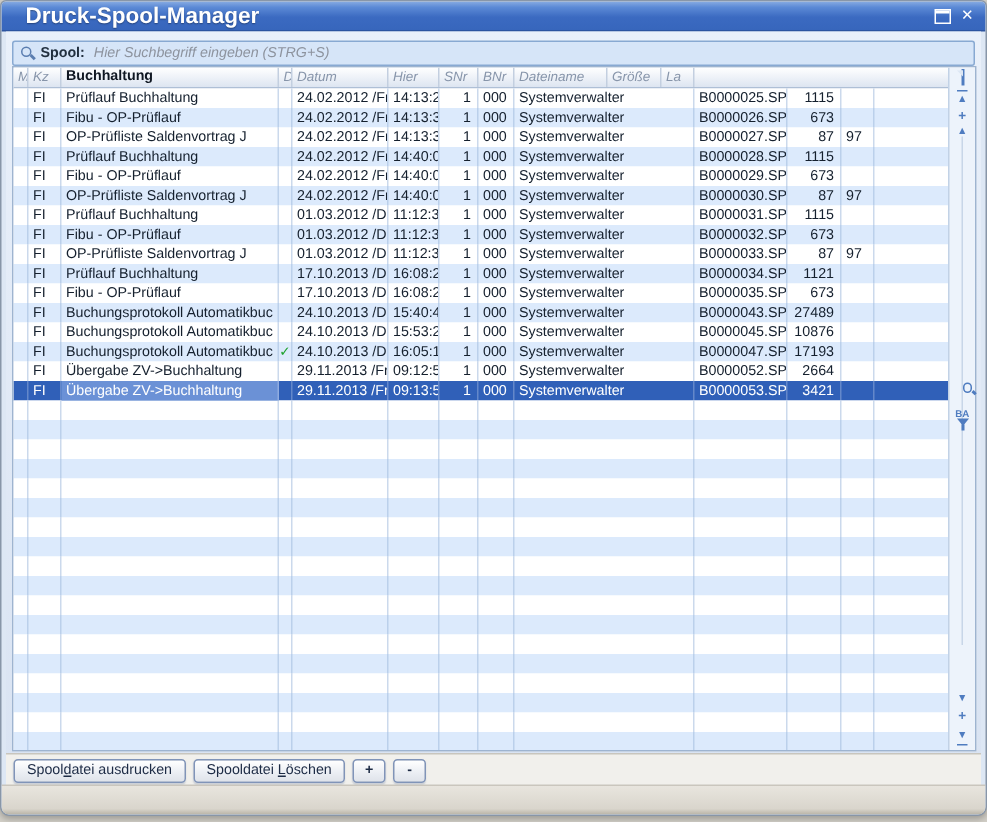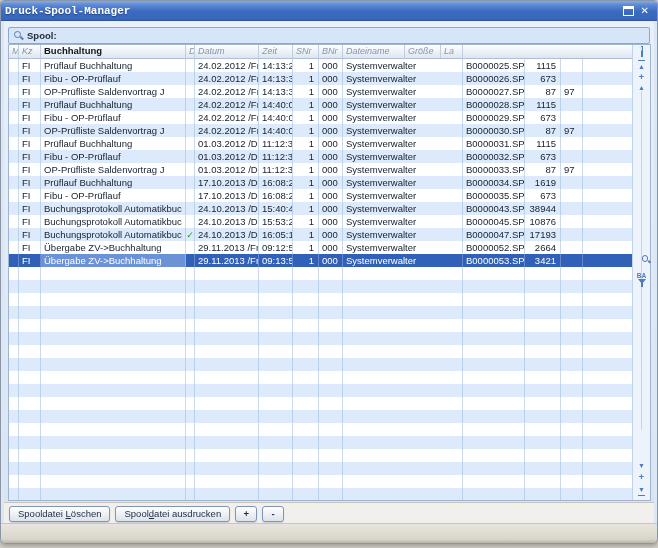--- a/index.html
+++ b/index.html
@@ -15,23 +15,22 @@
     overflow:hidden;
   }
   
   .titlebar{
     position:absolute;left:0;top:0;right:0;height:19px;
     background:linear-gradient(180deg,#87abe2 0%,#5c8ad6 20%,#3b6ac1 55%,#3766bc 100%);
     border-bottom:1px solid #2c54a0;
     display:flex;align-items:center;
   }
   .titlebar .title{
-    color:#ffffff;font-size:11px;font-weight:bold;padding-left:4px;
+    color:#ffffff;font-size:15px;font-weight:bold;padding-left:16px;
     text-shadow:0 1px 1px rgba(0,0,0,.35);
-    font-family:Liberation Mono, monospace;
   }
   .titlebar .tb-icons{margin-left:auto;display:flex;align-items:center;gap:7px;padding-right:8px;}
   .restore-box{width:9px;height:8px;border:1.4px solid #fff;position:relative;display:inline-block;}
   .restore-box::after{content:"";position:absolute;left:0;right:0;top:0;height:2px;background:#fff;}
   .close-x{color:#fff;font-size:10px;font-weight:bold;line-height:10px;}
   
   .content{
     position:absolute;left:3px;top:20px;width:650px;height:500px;
     background:linear-gradient(180deg,#e9f0fa,#d9e3f2);
   }
@@ -123,31 +122,32 @@
       <span class="restore-box"></span>
       <span class="close-x">✕</span>
     </span>
   </div>
 
   <div class="content">
 
     <div class="searchbar">
       <span class="mag"></span>
       <span class="search-label">Spool:</span>
+      <span class="search-placeholder">Hier Suchbegriff eingeben (STRG+S)</span>
     </div>
 
     <div class="grid">
       <div class="grid-main">
         <div class="hrow" id="grid-header">
             <div class="hcell" style="width: 10px;">M</div>
             <div class="hcell" style="width: 22px;">Kz</div>
             <div class="hcell hmain" style="width: 145px;">Buchhaltung</div>
             <div class="hcell" style="width: 9px;">D</div>
             <div class="hcell" style="width: 64px;">Datum</div>
-            <div class="hcell" style="width: 34px;">Zeit</div>
+            <div class="hcell" style="width: 34px;">Hier</div>
             <div class="hcell" style="width: 26px;">SNr</div>
             <div class="hcell" style="width: 24px;">BNr</div>
             <div class="hcell" style="width: 62px;">Dateiname</div>
             <div class="hcell" style="width: 36px;">Größe</div>
             <div class="hcell" style="width: 22px;">La</div>
             <div class="hcell hfiller"></div>
           </div>
         <div id="grid-body">
             <div class="row">
               <div class="cell" style="width: 10px;"></div>
@@ -288,21 +288,21 @@
               <div class="cell" style="width: 10px;"></div>
               <div class="cell" style="width: 22px;">FI</div>
               <div class="cell" style="width: 145px;">Prüflauf Buchhaltung</div>
               <div class="cell center" style="width: 9px;"></div>
               <div class="cell" style="width: 64px;">17.10.2013 /Do</div>
               <div class="cell" style="width: 34px;">16:08:26</div>
               <div class="cell right" style="width: 26px;">1</div>
               <div class="cell" style="width: 24px;">000</div>
               <div class="cell" style="width: 120px;">Systemverwalter</div>
               <div class="cell" style="width: 62px;">B0000034.SPO</div>
-              <div class="cell right" style="width: 36px;">1619</div>
+              <div class="cell right" style="width: 36px;">1121</div>
               <div class="cell" style="width: 22px;"></div>
               <div class="cell filler"></div>
             </div>
             <div class="row">
               <div class="cell" style="width: 10px;"></div>
               <div class="cell" style="width: 22px;">FI</div>
               <div class="cell" style="width: 145px;">Fibu - OP-Prüflauf</div>
               <div class="cell center" style="width: 9px;"></div>
               <div class="cell" style="width: 64px;">17.10.2013 /Do</div>
               <div class="cell" style="width: 34px;">16:08:28</div>
@@ -318,21 +318,21 @@
               <div class="cell" style="width: 10px;"></div>
               <div class="cell" style="width: 22px;">FI</div>
               <div class="cell" style="width: 145px;">Buchungsprotokoll Automatikbuc</div>
               <div class="cell center" style="width: 9px;"></div>
               <div class="cell" style="width: 64px;">24.10.2013 /Do</div>
               <div class="cell" style="width: 34px;">15:40:48</div>
               <div class="cell right" style="width: 26px;">1</div>
               <div class="cell" style="width: 24px;">000</div>
               <div class="cell" style="width: 120px;">Systemverwalter</div>
               <div class="cell" style="width: 62px;">B0000043.SPO</div>
-              <div class="cell right" style="width: 36px;">38944</div>
+              <div class="cell right" style="width: 36px;">27489</div>
               <div class="cell" style="width: 22px;"></div>
               <div class="cell filler"></div>
             </div>
             <div class="row">
               <div class="cell" style="width: 10px;"></div>
               <div class="cell" style="width: 22px;">FI</div>
               <div class="cell" style="width: 145px;">Buchungsprotokoll Automatikbuc</div>
               <div class="cell center" style="width: 9px;"></div>
               <div class="cell" style="width: 64px;">24.10.2013 /Do</div>
               <div class="cell" style="width: 34px;">15:53:22</div>
@@ -676,21 +676,21 @@
         <div class="sicon" style="top:238px;"><span class="funnel"></span></div>
         <div class="sicon" style="bottom:28px;">
             <span class="arr">▼</span>
           </div>
         <div class="sicon" style="bottom:17px;"><span class="plus-nav">+</span></div>
         <div class="sicon" style="bottom:5px;"><span class="bar-bot"><span class="arr">▼</span></span></div>
       </div>
     </div>
 
     <div class="buttonbar">
+      <button class="btn"><span>Spool</span><span class="key">d</span><span>atei ausdrucken</span></button>
       <button class="btn"><span>Spooldatei </span><span class="key">L</span><span>öschen</span></button>
-      <button class="btn"><span>Spool</span><span class="key">d</span><span>atei ausdrucken</span></button>
       <button class="btn small">+</button>
       <button class="btn small">-</button>
     </div>
   </div>
 
   <div class="bottomband"></div>
 </div>
 
 </body></html>

